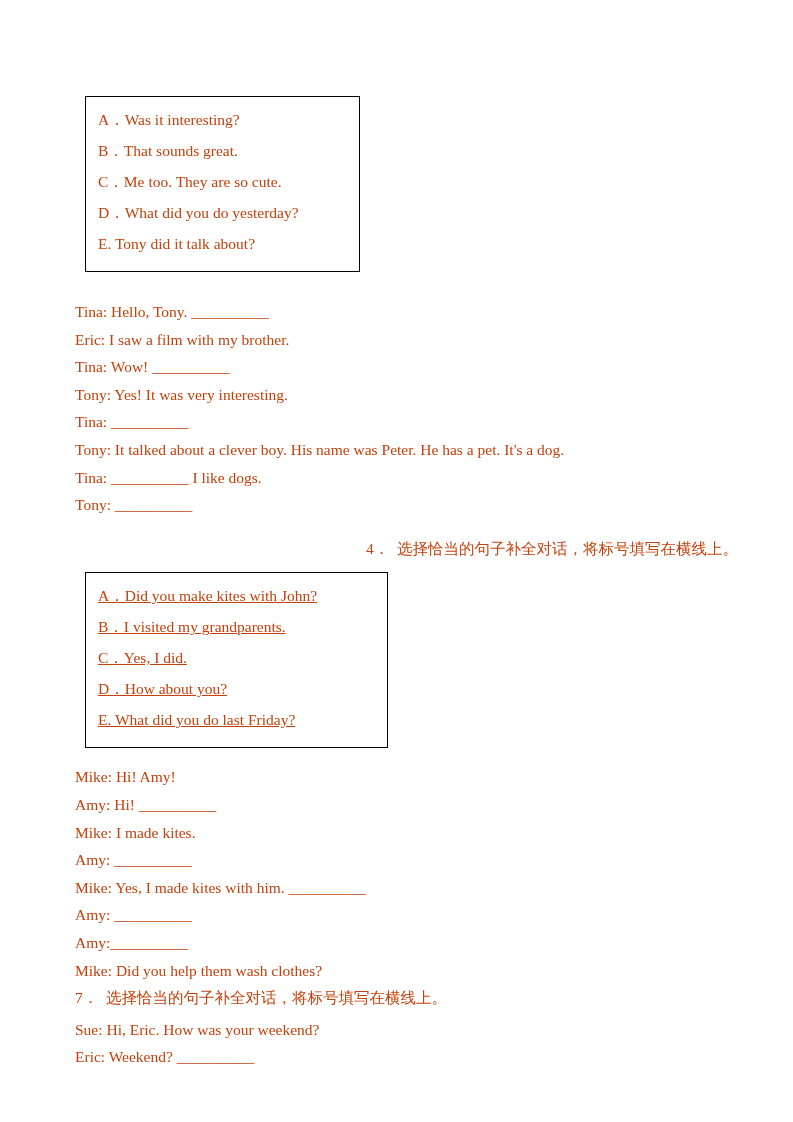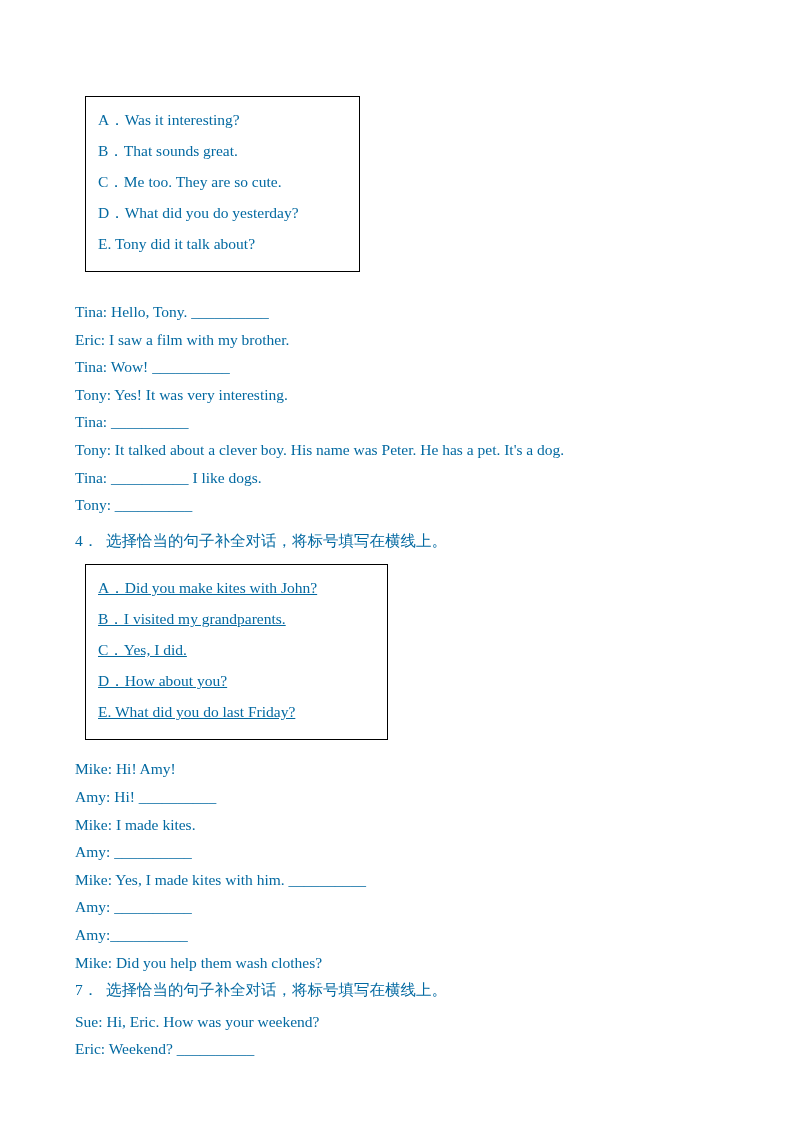--- a/index.html
+++ b/index.html
@@ -10,21 +10,21 @@
   .page {
     position: relative;
     width: 793px;
     height: 1122px;
     margin: 0 auto;
     background: #ffffff;
     box-sizing: border-box;
     padding: 96px 55px 0 75px;
     font-family: "Liberation Serif", "DejaVu Serif", serif;
     font-size: 15.5px;
-    color: #0369a1;
+    color: #c2410c;
     overflow: hidden;
   }
   .options-box {
     border: 1px solid #000000;
     margin-left: 10px;
     box-sizing: border-box;
     padding: 7px 10px 12px 12px;
   }
   .box1 { width: 275px; }
   .box2 { width: 303px; text-decoration: underline; }
@@ -41,21 +41,21 @@
   .heading {
     margin: 0;
     line-height: 27.6px;
     white-space: pre-wrap;
   }
   .dialogue { margin: 0; }
   .dialogue-ex3 { margin-top: 26px; }
   .box2-wrap { margin-top: 10px; }
   .dialogue-ex4 { margin-top: 15px; }
   .dialogue-ex5 { margin-top: 4px; }
-  .heading-ex4 { margin-top: 8px; }
+  .heading-ex4 { margin-top: 16px; text-align: right; }
 </style>
 </head>
 <body>
 
 <div class="page">
 
   <div class="options-box box1">
     <p class="option">A．Was it interesting?</p>
     <p class="option">B．That sounds great.</p>
     <p class="option">C．Me too. They are so cute.</p>

